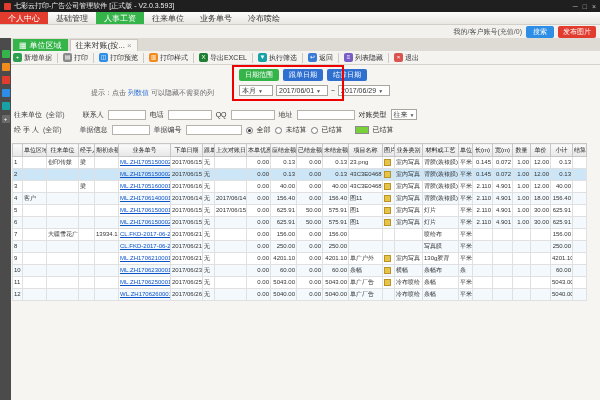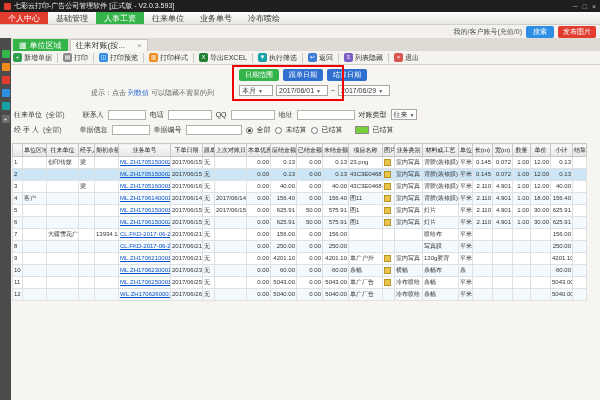--- a/index.html
+++ b/index.html
@@ -20,21 +20,21 @@
 
   
   .searchrow { position:absolute; top:25px; left:0; width:600px; height:13px; background:#f2f1ee; display:flex; justify-content:flex-end; align-items:center; gap:4px; padding-right:4px; font-size:7px; }
   .account-text { color:#555; }
   .btn-search { background:#2e8de5; color:#fff; padding:1px 7px; border-radius:2px; }
   .btn-publish { background:#e23c2f; color:#fff; padding:1px 5px; border-radius:2px; }
 
   
   .tabstrip { position:absolute; top:38px; left:0; width:600px; height:13px; background:#dedbd5; display:flex; align-items:flex-end; padding-left:13px; gap:2px; font-size:8px; }
   .nav-tab { background:#35b44a; color:#fff; height:12px; display:flex; align-items:center; gap:3px; padding:0 6px; }
-  .doc-tab { background:#f8f7f4; border:1px solid #c9c6bf; border-bottom:none; color:#333; height:12px; display:flex; align-items:center; gap:12px; padding:0 5px; }
+  .doc-tab { background:#f8f7f4; border:1px solid #c9c6bf; border-bottom:none; color:#333; height:12px; display:flex; align-items:center; gap:2px; padding:0 5px; }
   .doc-tab .x { color:#999; }
 
   
   .toolbar { position:absolute; top:51px; left:0; width:600px; height:14px; background:#f4f3f0; border-bottom:1px solid #d6d3cc; display:flex; align-items:center; gap:3px; padding-left:13px; font-size:7px; }
   .tool-btn { display:flex; align-items:center; gap:2px; cursor:default; }
   .tool-icon { width:9px; height:9px; border-radius:2px; color:#fff; font-size:6px; line-height:9px; text-align:center; display:inline-block; flex:none; }
   .tool-sep { width:1px; height:10px; background:#ccc9c2; margin:0 2px; }
 
   
   .sidebar { position:absolute; top:38px; left:0; width:11px; height:362px; background:#4b4b4b; display:flex; flex-direction:column; align-items:center; gap:5px; padding-top:12px; z-index:3; }

